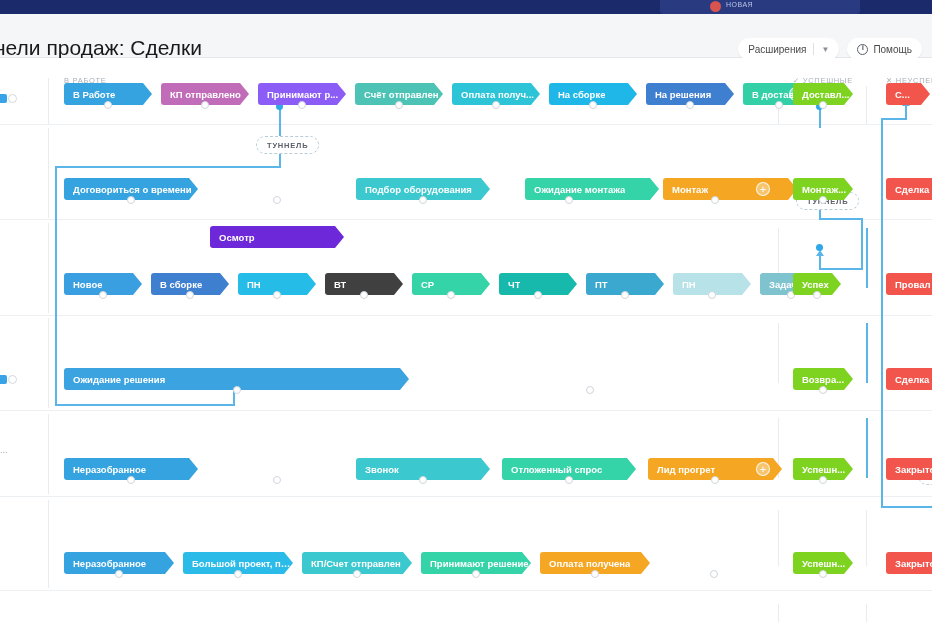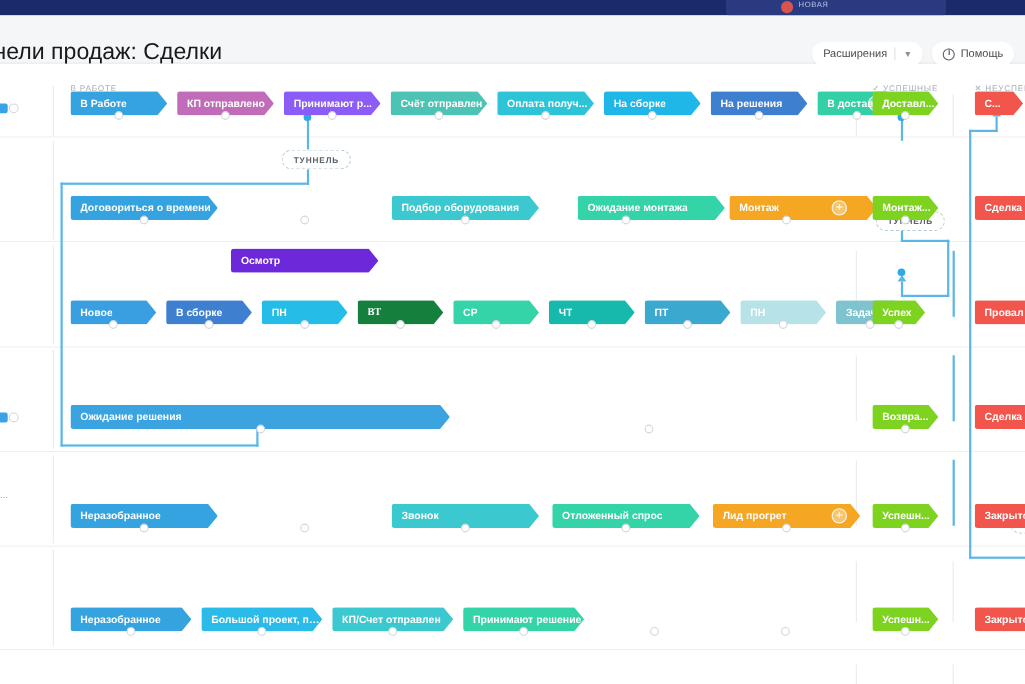--- a/index.html
+++ b/index.html
@@ -292,21 +292,21 @@
     </div>
     <div class="handle" style="left: 99px; top: 233px;"></div>
     <div class="stage" style="left: 151px; top: 215px; width: 78px; background: rgb(63, 127, 208);">
       <span class="lbl">В сборке</span>
     </div>
     <div class="handle" style="left: 186px; top: 233px;"></div>
     <div class="stage" style="left: 238px; top: 215px; width: 78px; background: rgb(37, 188, 232);">
       <span class="lbl">ПН</span>
     </div>
     <div class="handle" style="left: 273px; top: 233px;"></div>
-    <div class="stage" style="left: 325px; top: 215px; width: 78px; background: #15803d; font-family: Liberation Serif, serif;">
+    <div class="stage" style="left: 325px; top: 215px; width: 78px; background: #404040;">
       <span class="lbl">ВТ</span>
     </div>
     <div class="handle" style="left: 360px; top: 233px;"></div>
     <div class="stage" style="left: 412px; top: 215px; width: 78px; background: rgb(53, 211, 168);">
       <span class="lbl">СР</span>
     </div>
     <div class="handle" style="left: 447px; top: 233px;"></div>
     <div class="stage" style="left: 499px; top: 215px; width: 78px; background: rgb(23, 185, 173);">
       <span class="lbl">ЧТ</span>
     </div>
@@ -378,20 +378,23 @@
     </div>
     <div class="handle" style="left: 234px; top: 512px;"></div>
     <div class="stage" style="left: 302px; top: 494px; width: 110px; background: rgb(59, 201, 207);">
       <span class="lbl">КП/Счет отправлен</span>
     </div>
     <div class="handle" style="left: 353px; top: 512px;"></div>
     <div class="stage" style="left: 421px; top: 494px; width: 110px; background: rgb(53, 211, 168);">
       <span class="lbl">Принимают решение</span>
     </div>
     <div class="handle" style="left: 472px; top: 512px;"></div>
+    <div class="stage" style="left: 540px; top: 494px; width: 110px; background: rgb(245, 166, 35);">
+      <span class="lbl">Оплата получена</span>
+    </div>
     <div class="handle" style="left: 591px; top: 512px;"></div>
     <div class="plusbtn" style="left: 743px; top: 498px;">+</div>
     <div class="handle" style="left: 710px; top: 512px;"></div>
     <div class="stage" style="left: 793px; top: 494px; width: 60px; background: rgb(126, 211, 33);">
       <span class="lbl">Успешн...</span>
     </div>
     <div class="handle" style="left: 819px; top: 512px;"></div>
     <div class="stage" style="left: 886px; top: 494px; width: 58px; background: rgb(241, 85, 76);">
       <span class="lbl">Закрыто н</span>
     </div>

